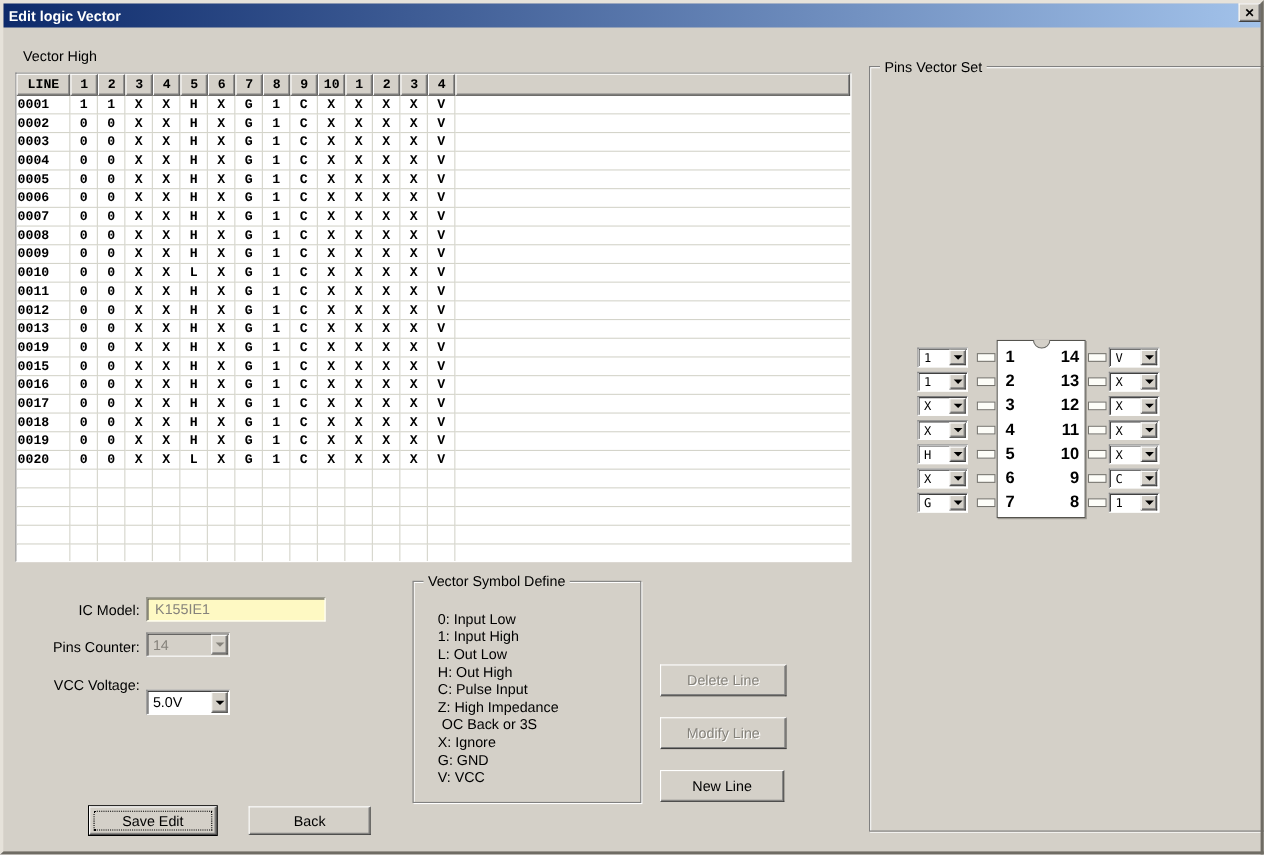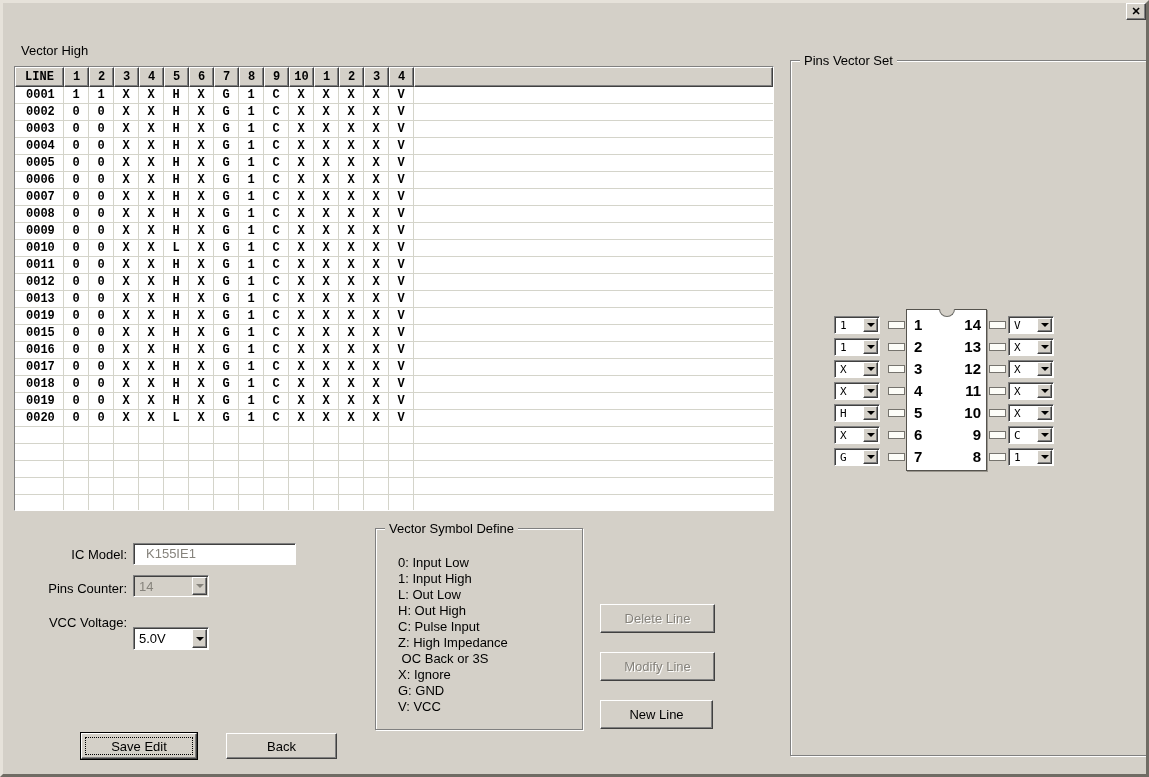--- a/index.html
+++ b/index.html
@@ -39,21 +39,21 @@
   }
   .hfill{flex:1;}
   .wline{width:49px;}
   .wval{width:25px;}
   .grow{display:flex;height:17px;background:#fff;}
   .cell{
     flex:none;display:flex;align-items:center;justify-content:center;
     font-family:"Liberation Mono",monospace;font-size:12px;font-weight:bold;
     border-right:1px solid #d4d4ca;border-bottom:1px solid #d4d4ca;
   }
-  .lc{justify-content:flex-start;padding-left:11px;}
+  .lc{justify-content:flex-start;padding-left:1px;}
   .cfill{flex:1;border-bottom:1px solid #d4d4ca;}
   
   .groupbox{
     position:absolute;border:1px solid #808080;
     box-shadow:inset 1px 1px 0 #ffffff,1px 1px 0 #ffffff;
   }
   .gb-label{position:absolute;top:-8px;left:9px;background:#d4d0c8;padding:0 4px;white-space:nowrap;}
   .pins-group{left:790px;top:60px;width:408px;height:696px;}
   .symbol-group{left:375px;top:528px;width:208px;height:202px;}
   .symline{position:relative;height:16px;line-height:16px;white-space:pre;}
@@ -86,23 +86,23 @@
     border:1px solid;border-color:#fff #404040 #404040 #fff;box-shadow:inset -1px -1px 0 #808080;
     display:flex;align-items:center;justify-content:center;
   }
   .tri{width:0;height:0;border-left:4px solid transparent;border-right:4px solid transparent;border-top:4px solid #000;}
   .combo.disabled{background:#d4d0c8;}
   .combo.disabled .cval{color:#86837c;}
   .combo.disabled .tri{border-top-color:#86837c;}
   
   .flabel{position:absolute;text-align:right;}
   .textfield{
-    position:absolute;left:133px;top:543px;width:163px;height:22px;background:#ffffff;
+    position:absolute;left:133px;top:543px;width:163px;height:22px;background:#fef9c3;
     border:1px solid #808080;border-right-color:#fff;border-bottom-color:#fff;
-    box-shadow:inset 1px 1px 0 #404040;color:#86837c;line-height:20px;padding-left:12px;
+    box-shadow:inset 1px 1px 0 #404040;color:#86837c;line-height:20px;padding-left:7px;
   }
   .formcombo{height:22px;}
   .formcombo .cval{font-family:"Liberation Sans",sans-serif;font-size:13px;top:3px;}
   
   .btn{
     position:absolute;background:#d4d0c8;
     border:1px solid;border-color:#fff #404040 #404040 #fff;
     box-shadow:inset -1px -1px 0 #808080;
     display:flex;align-items:center;justify-content:center;font-size:13px;
   }
@@ -113,20 +113,23 @@
   .btn-save{left:81px;top:733px;width:116px;height:26px;box-shadow:0 0 0 1px #000,inset -1px -1px 0 #808080;}
   .btn-save::before{content:"";position:absolute;inset:3px;border:1px dotted #000;}
   .btn-back{left:226px;top:733px;width:111px;height:26px;}
 </style>
 </head>
 <body>
 
 <div class="dialog">
   <div class="frame"></div>
 
+  <div class="titlebar" style="background: linear-gradient(to right, rgb(13, 42, 107), rgb(162, 194, 234));">
+    <span>Edit logic Vector</span>
+  </div>
   <div class="closebtn">
     <span>✕</span>
   </div>
 
   <div class="lbl vt-label">Vector High</div>
 
   <div class="grid">
     <div class="ghead" id="grid-head">
         <div class="hcell wline">LINE</div>
         <div class="hcell wval">1</div>

